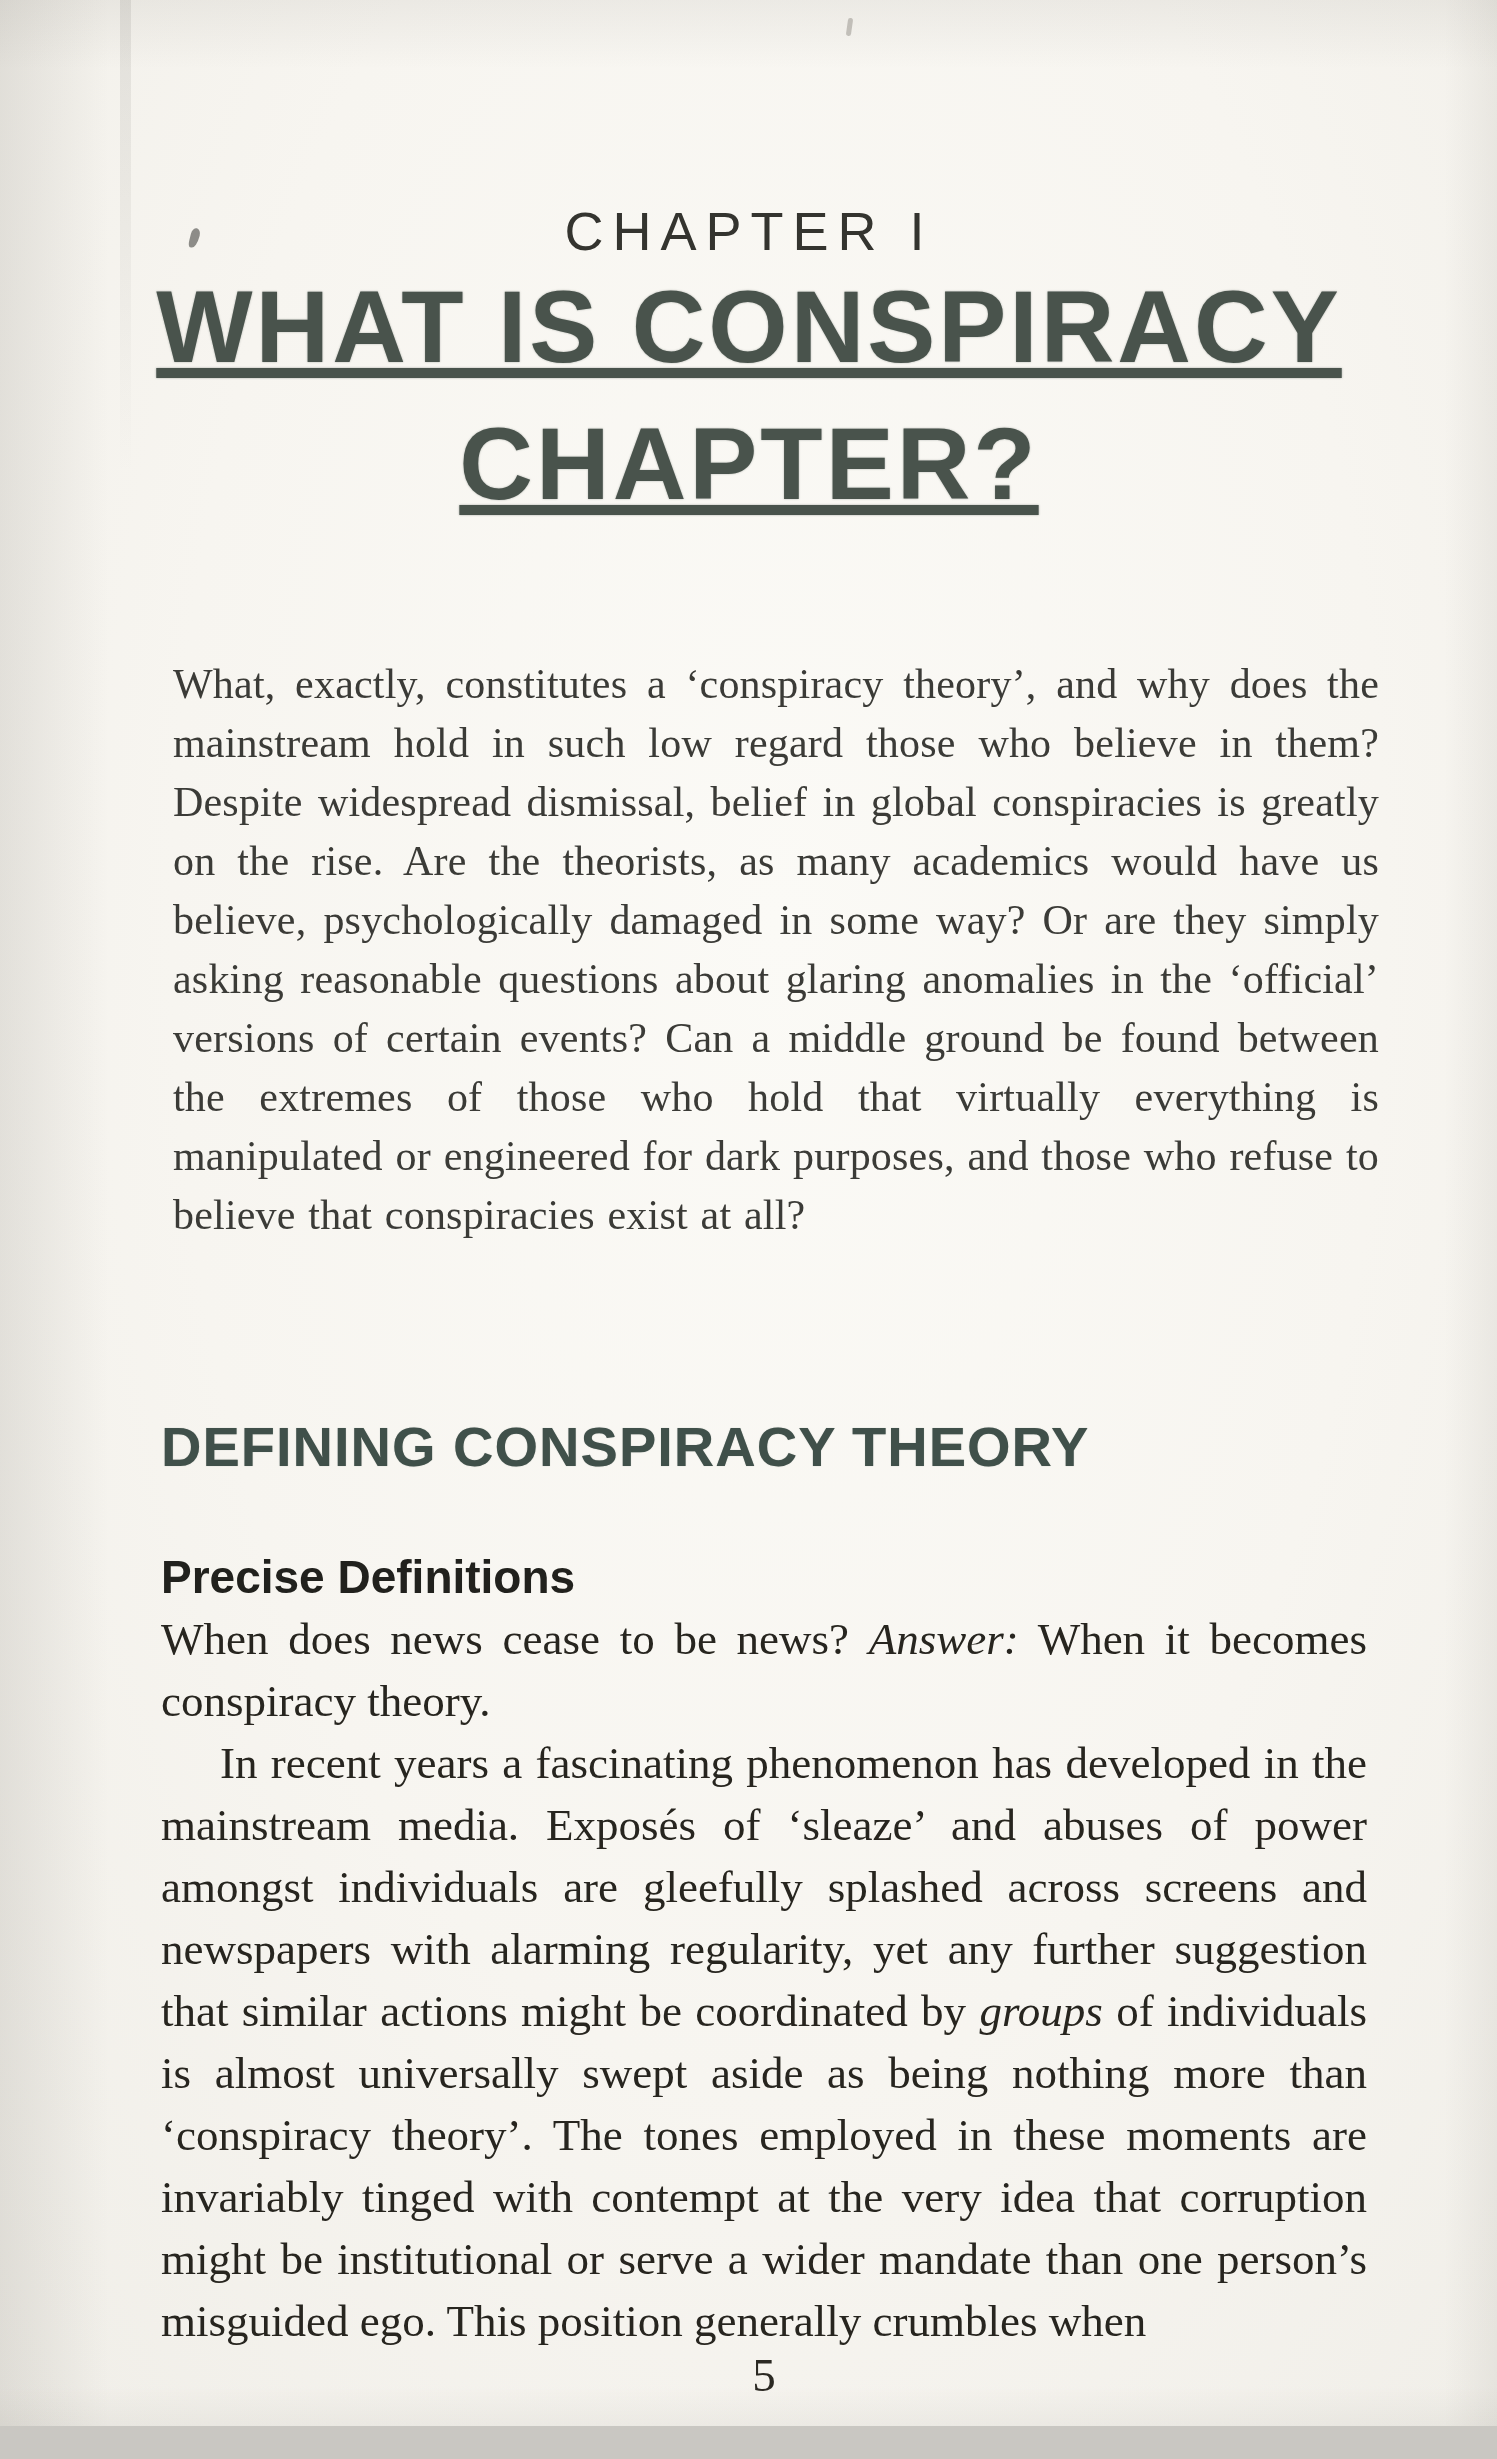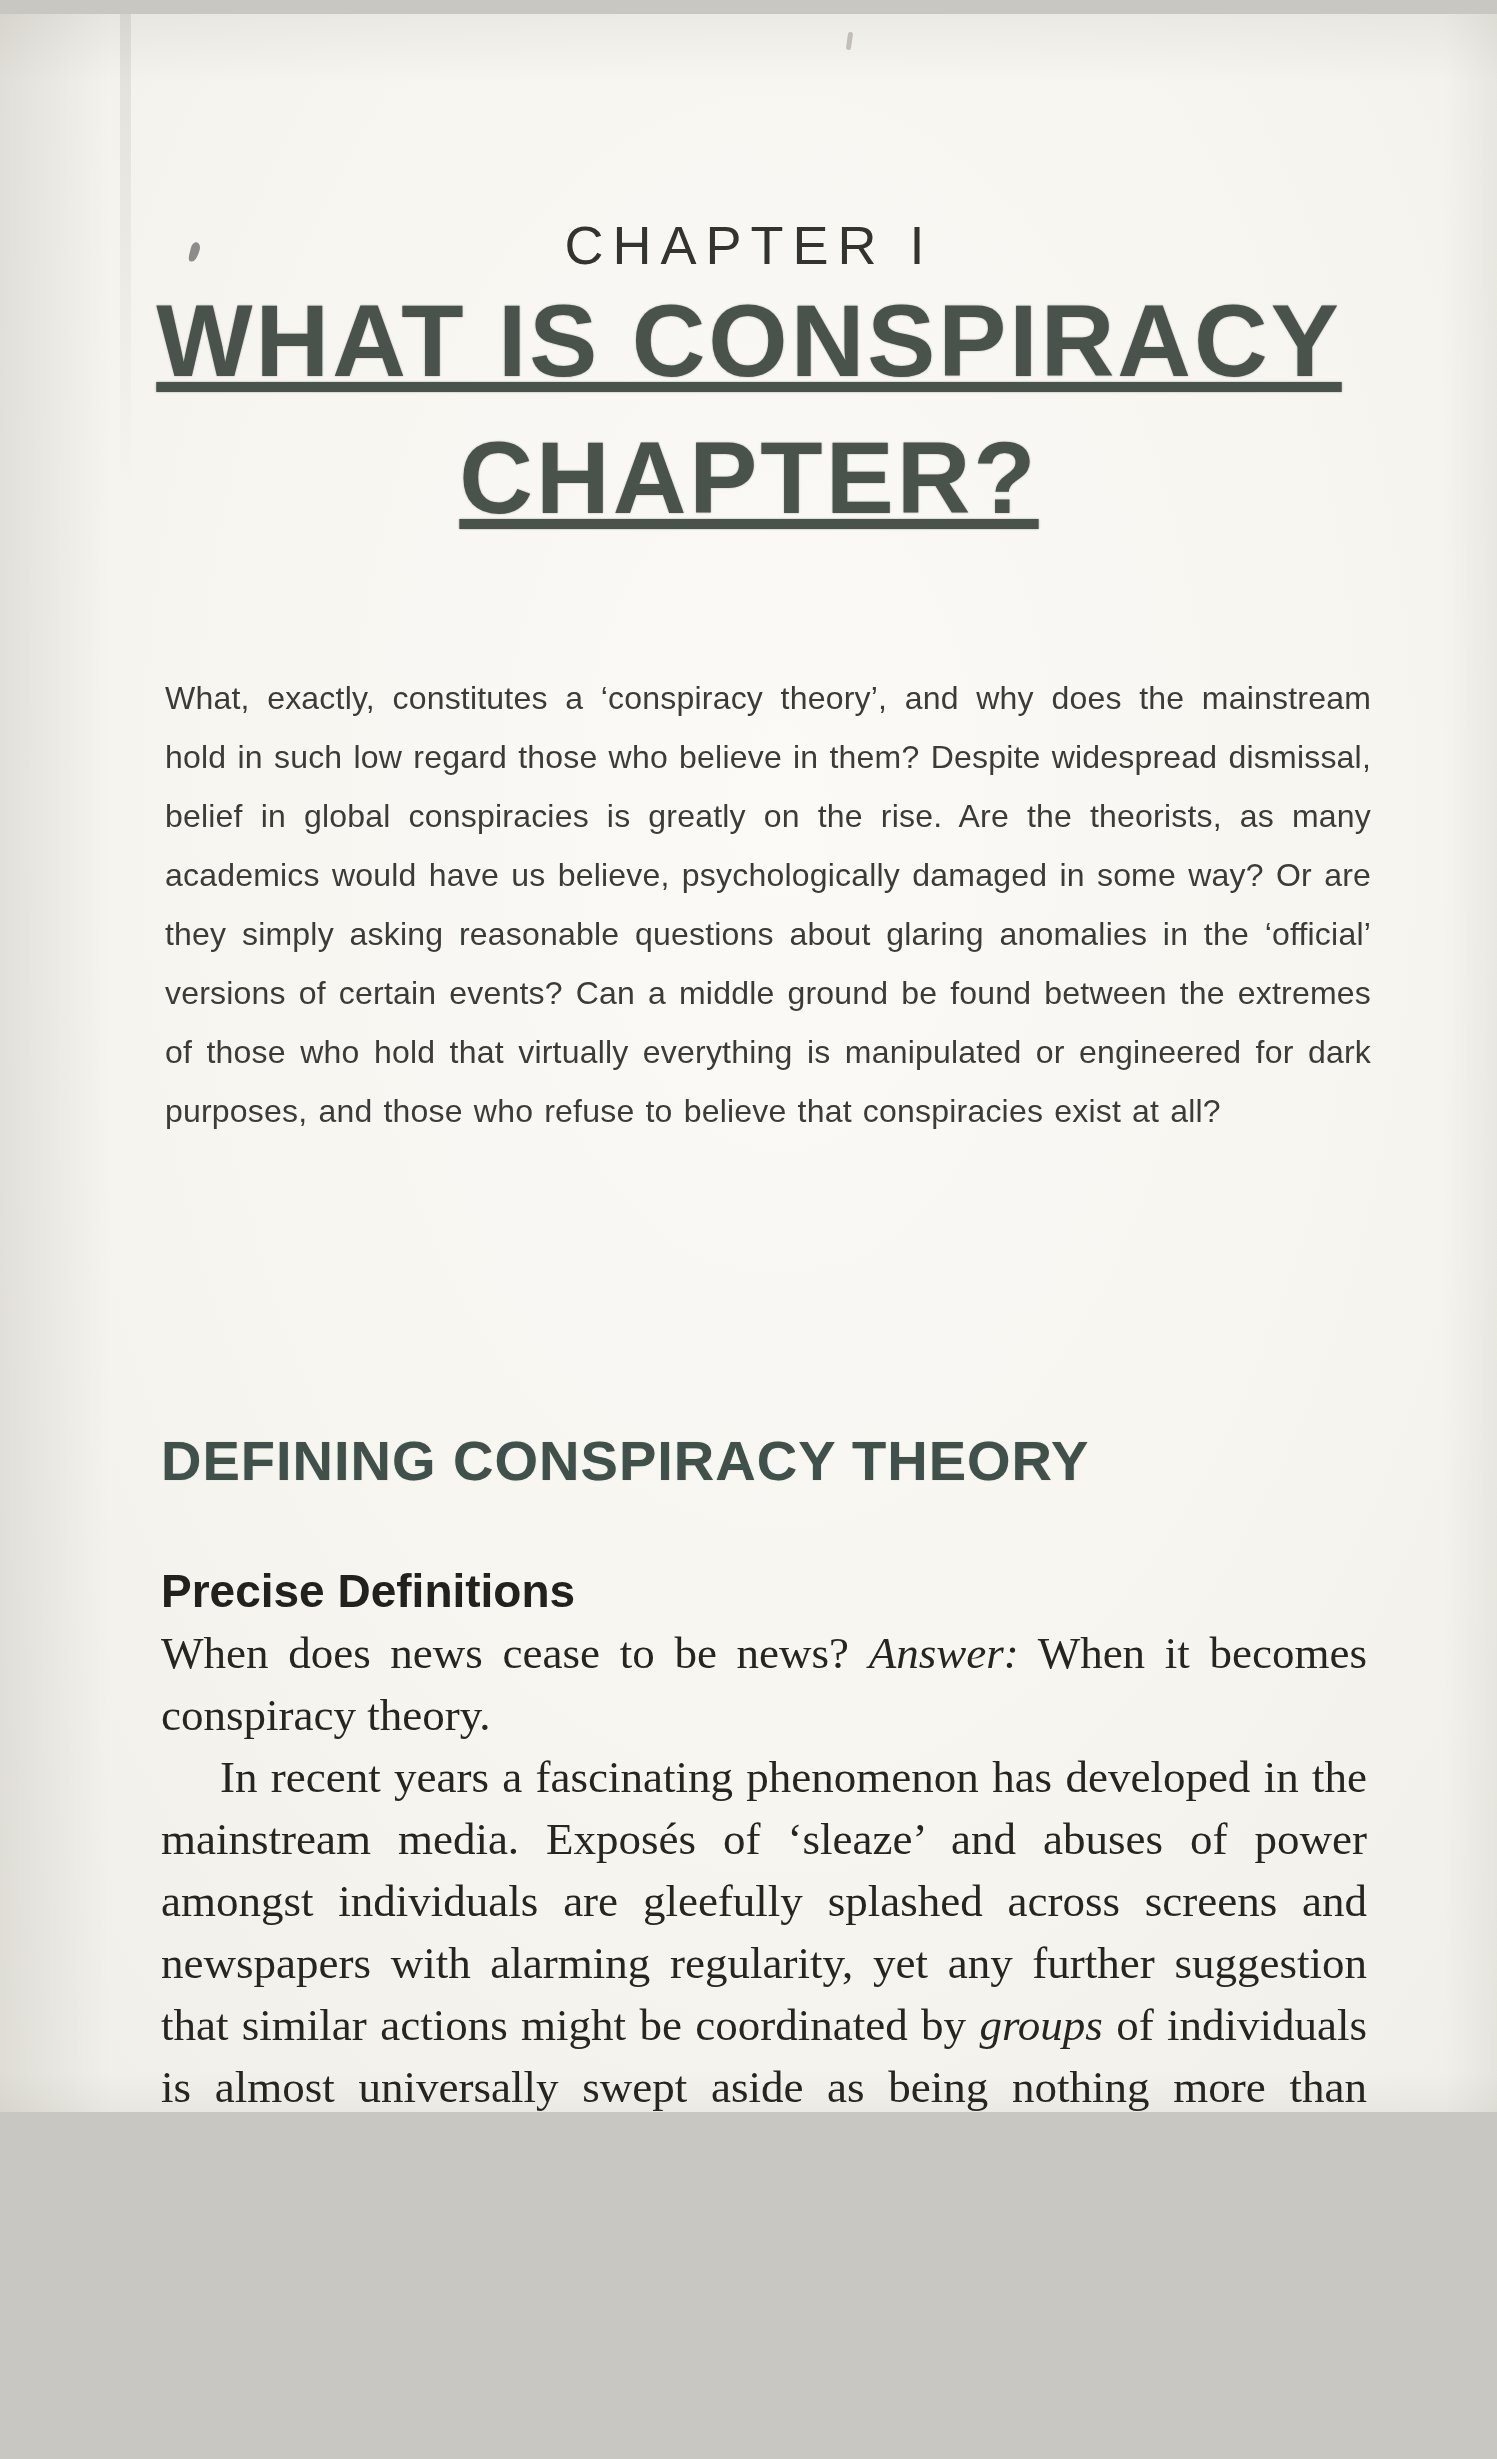--- a/index.html
+++ b/index.html
@@ -1,20 +1,20 @@
 <!DOCTYPE html>
 <html><head>
 <meta charset="utf-8">
 <style>
   html,body { margin:0; padding:0; background:#c9c7c2; }
 
   .scan {
     position:relative;
-    width:1498px; height:2098px;
-    margin:14px auto;
+    width:1498px; height:2426px;
+    margin:0 auto;
     background:
       radial-gradient(ellipse at 52% 38%, #fbfaf6 0%, #f7f5f0 55%, #f0eee8 100%);
     overflow:hidden;
     font-family:"Liberation Sans", sans-serif;
   }
 
   
   .edge-left   { position:absolute; left:0; top:0; bottom:0; width:109px;
                  background:linear-gradient(to right, rgba(130,126,118,0.16), rgba(130,126,118,0)); }
   .edge-top    { position:absolute; left:0; top:0; right:0; height:69px;
@@ -43,25 +43,25 @@
     position:absolute; top:259px; left:0; right:0;
     text-align:center;
     font-weight:bold;
     font-size:102px; line-height:137px; letter-spacing:3px;
     color:#49534c;
     text-shadow:0 0 2px rgba(73,83,76,0.45);
     text-decoration:underline;
   }
 
   .intro {
-    position:absolute; top:655px; left:165px; width:1206px;
-    font-size:32px; line-height:59px;
+    position:absolute; top:655px; left:173px; width:1206px;
+    font-size:42px; line-height:59px;
     text-align:justify;
     color:#3b3b37;
-    letter-spacing:0.2px; word-spacing:2px;
+    letter-spacing:0.2px; word-spacing:2px;font-family:Liberation Serif, serif;
   }
 
   .section-heading {
     position:absolute; top:1414px; left:161px;
     font-weight:bold;
     font-size:56px; letter-spacing:1px;
     color:#40504a;
     text-shadow:0 0 1px rgba(64,80,74,0.4);
   }
 

